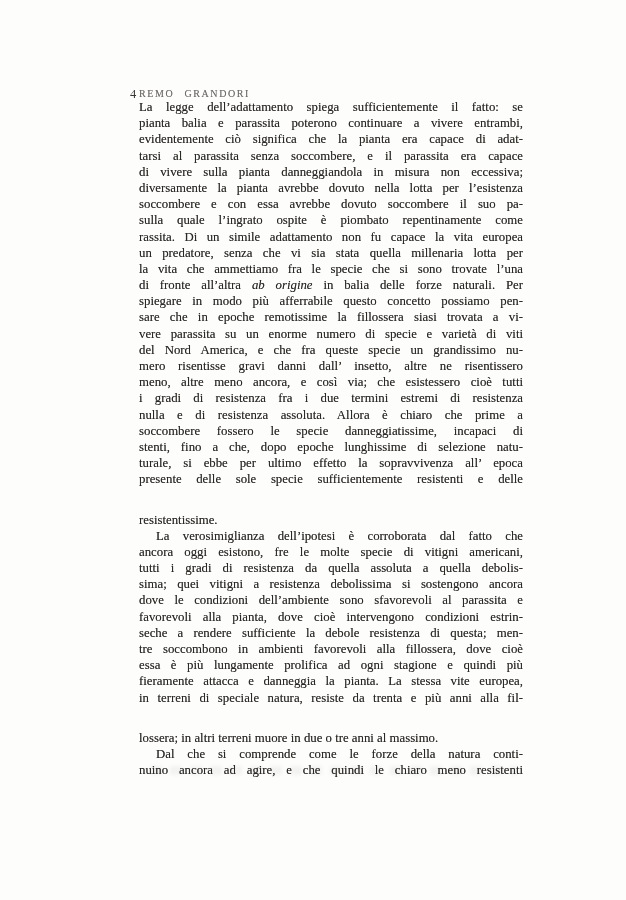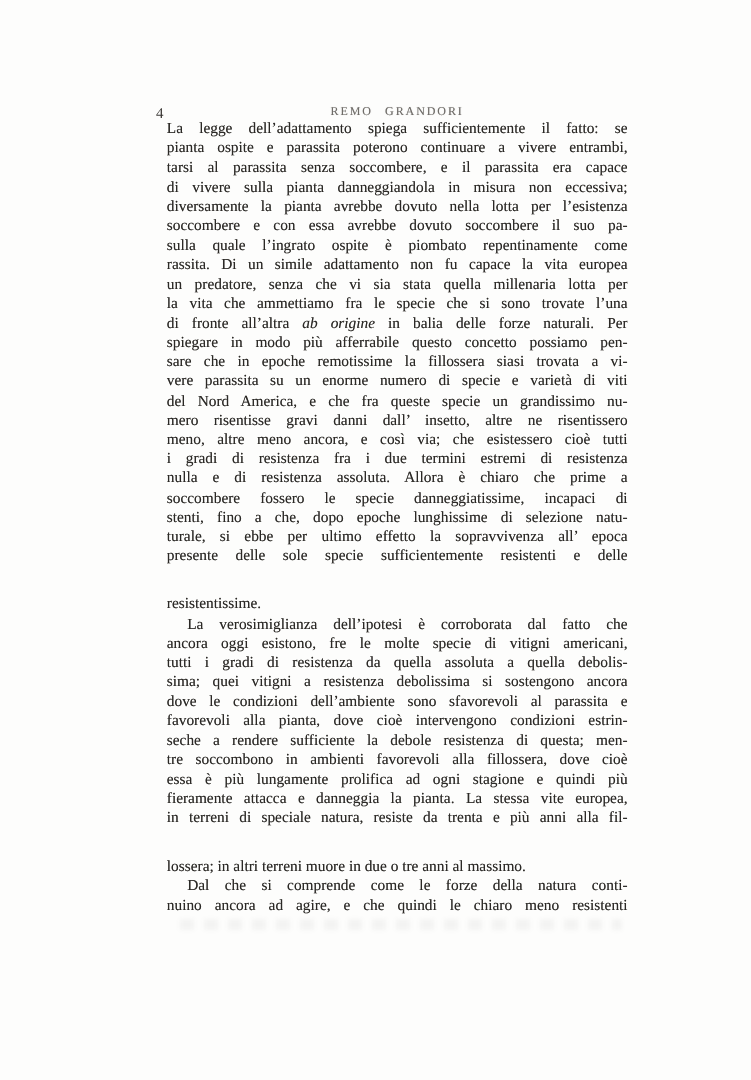--- a/index.html
+++ b/index.html
@@ -25,21 +25,20 @@
   }
   .page-num {
     position: absolute;
     left: -9px;
     top: 1px;
     font-size: 12.5px;
     color: #3a3734;
     letter-spacing: 0.5px;
   }
   .running-title {
-    text-align: center;
     font-size: 10px;
     color: #6f6c68;
     letter-spacing: 1.6px;
     word-spacing: 6px;
     padding-top: 2px;
     text-shadow: 0 0 0.6px rgba(110,108,104,0.5);
   }
   
   .body-text {
     position: absolute;
@@ -79,21 +78,22 @@
 
 <div class="page">
 
   <div class="header">
     <span class="page-num">4</span>
     <div class="running-title">REMO GRANDORI</div>
   </div>
 
   <div class="body-text">
       <div class="line">La legge dell’adattamento spiega sufficientemente il fatto: se</div>
-      <div class="line">pianta ospite e parassita poterono continuare a vivere entrambi,</div>
+      <div class="line">pianta balia e parassita poterono continuare a vivere entrambi,</div>
+      <div class="line">evidentemente ciò significa che la pianta era capace di adat-</div>
       <div class="line">tarsi al parassita senza soccombere, e il parassita era capace</div>
       <div class="line">di vivere sulla pianta danneggiandola in misura non eccessiva;</div>
       <div class="line">diversamente la pianta avrebbe dovuto nella lotta per l’esistenza</div>
       <div class="line">soccombere e con essa avrebbe dovuto soccombere il suo pa-</div>
       <div class="line">sulla quale l’ingrato ospite è piombato repentinamente come</div>
       <div class="line">rassita. Di un simile adattamento non fu capace la vita europea</div>
       <div class="line">un predatore, senza che vi sia stata quella millenaria lotta per</div>
       <div class="line">la vita che ammettiamo fra le specie che si sono trovate l’una</div>
       <div class="line">di fronte all’altra <i>ab origine</i> in balia delle forze naturali. Per</div>
       <div class="line">spiegare in modo più afferrabile questo concetto possiamo pen-</div>

